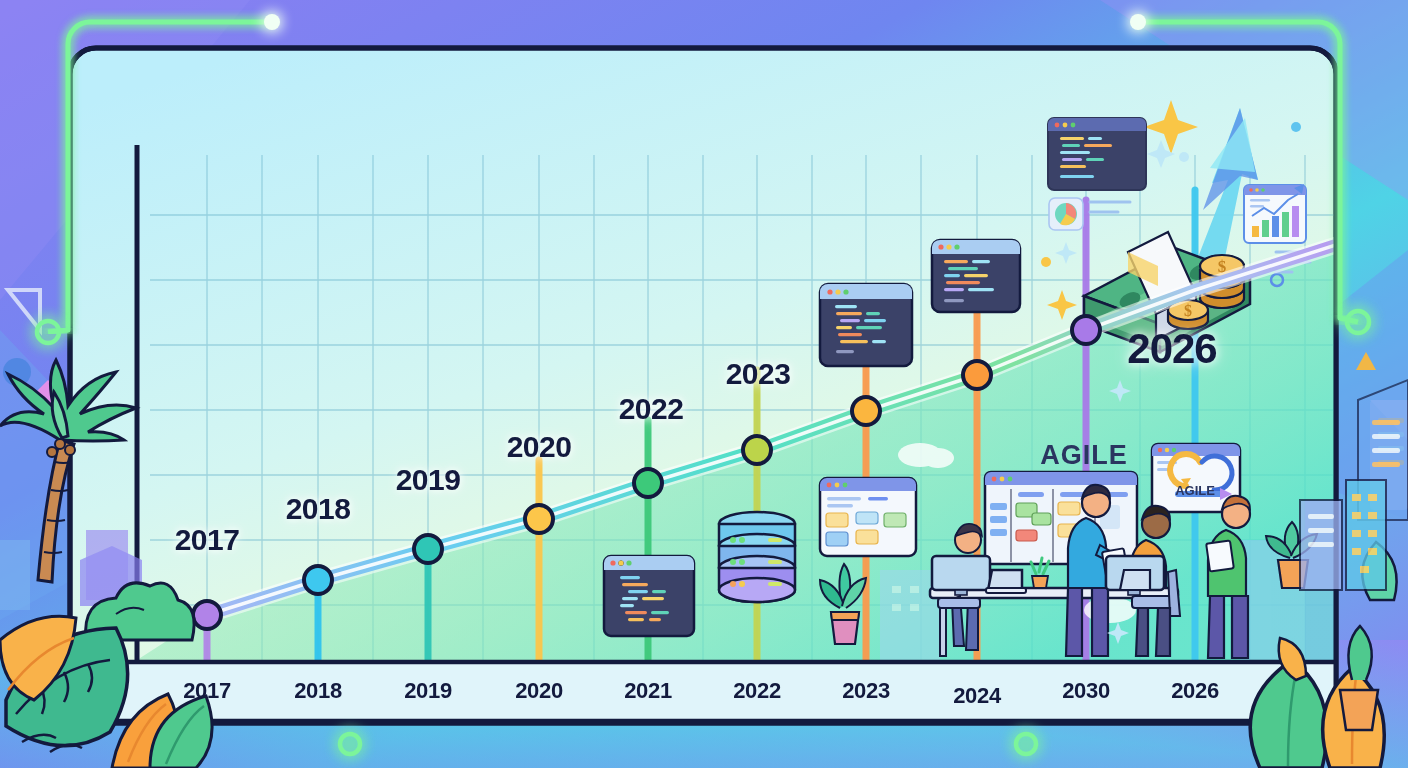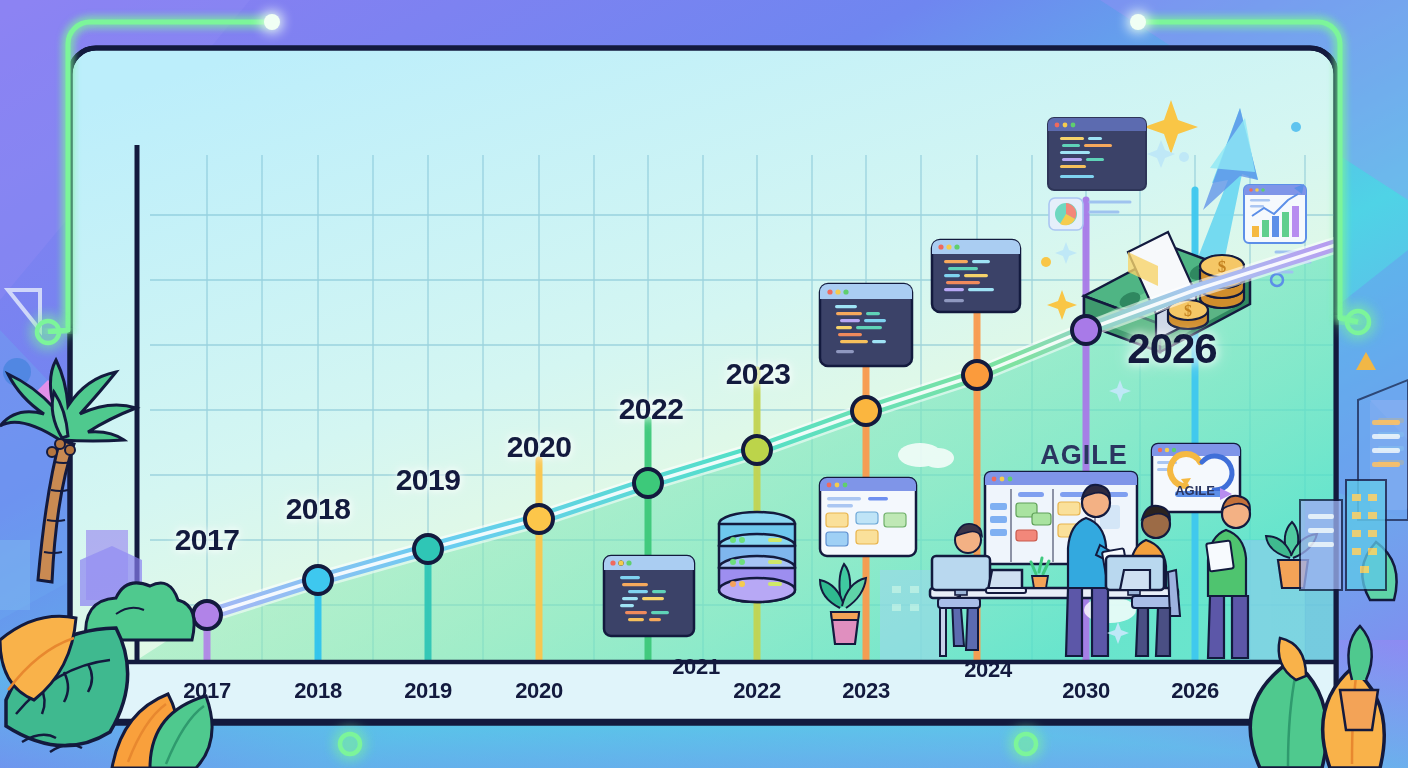--- a/index.html
+++ b/index.html
@@ -696,21 +696,21 @@
     <div class="yr-float" style="left:758px; top:374px;">2023</div>
     <div class="money-yr" style="left:1172px; top:349px;">2026</div>
 
     <div class="agile-word" style="left:1084px; top:455px;">AGILE</div>
     <div class="agile-small" style="left:1195px; top:490px;">AGILE</div>
 
     <div class="yr-axis" style="left:207px;  top:691px;">2017</div>
     <div class="yr-axis" style="left:318px;  top:691px;">2018</div>
     <div class="yr-axis" style="left:428px;  top:691px;">2019</div>
     <div class="yr-axis" style="left:539px;  top:691px;">2020</div>
-    <div class="yr-axis" style="left:648px;  top:667px;margin-left:48px;">2021</div>
+    <div class="yr-axis" style="left:648px;  top:691px;">2021</div>
     <div class="yr-axis" style="left:757px;  top:691px;">2022</div>
     <div class="yr-axis" style="left:866px;  top:691px;">2023</div>
-    <div class="yr-axis" style="left:977px;  top:670px;margin-left:11px;">2024</div>
+    <div class="yr-axis" style="left:977px;  top:696px;">2024</div>
     <div class="yr-axis" style="left:1086px; top:691px;">2030</div>
     <div class="yr-axis" style="left:1195px; top:691px;">2026</div>
   </div>
 
 </div>
 
 </body></html>

